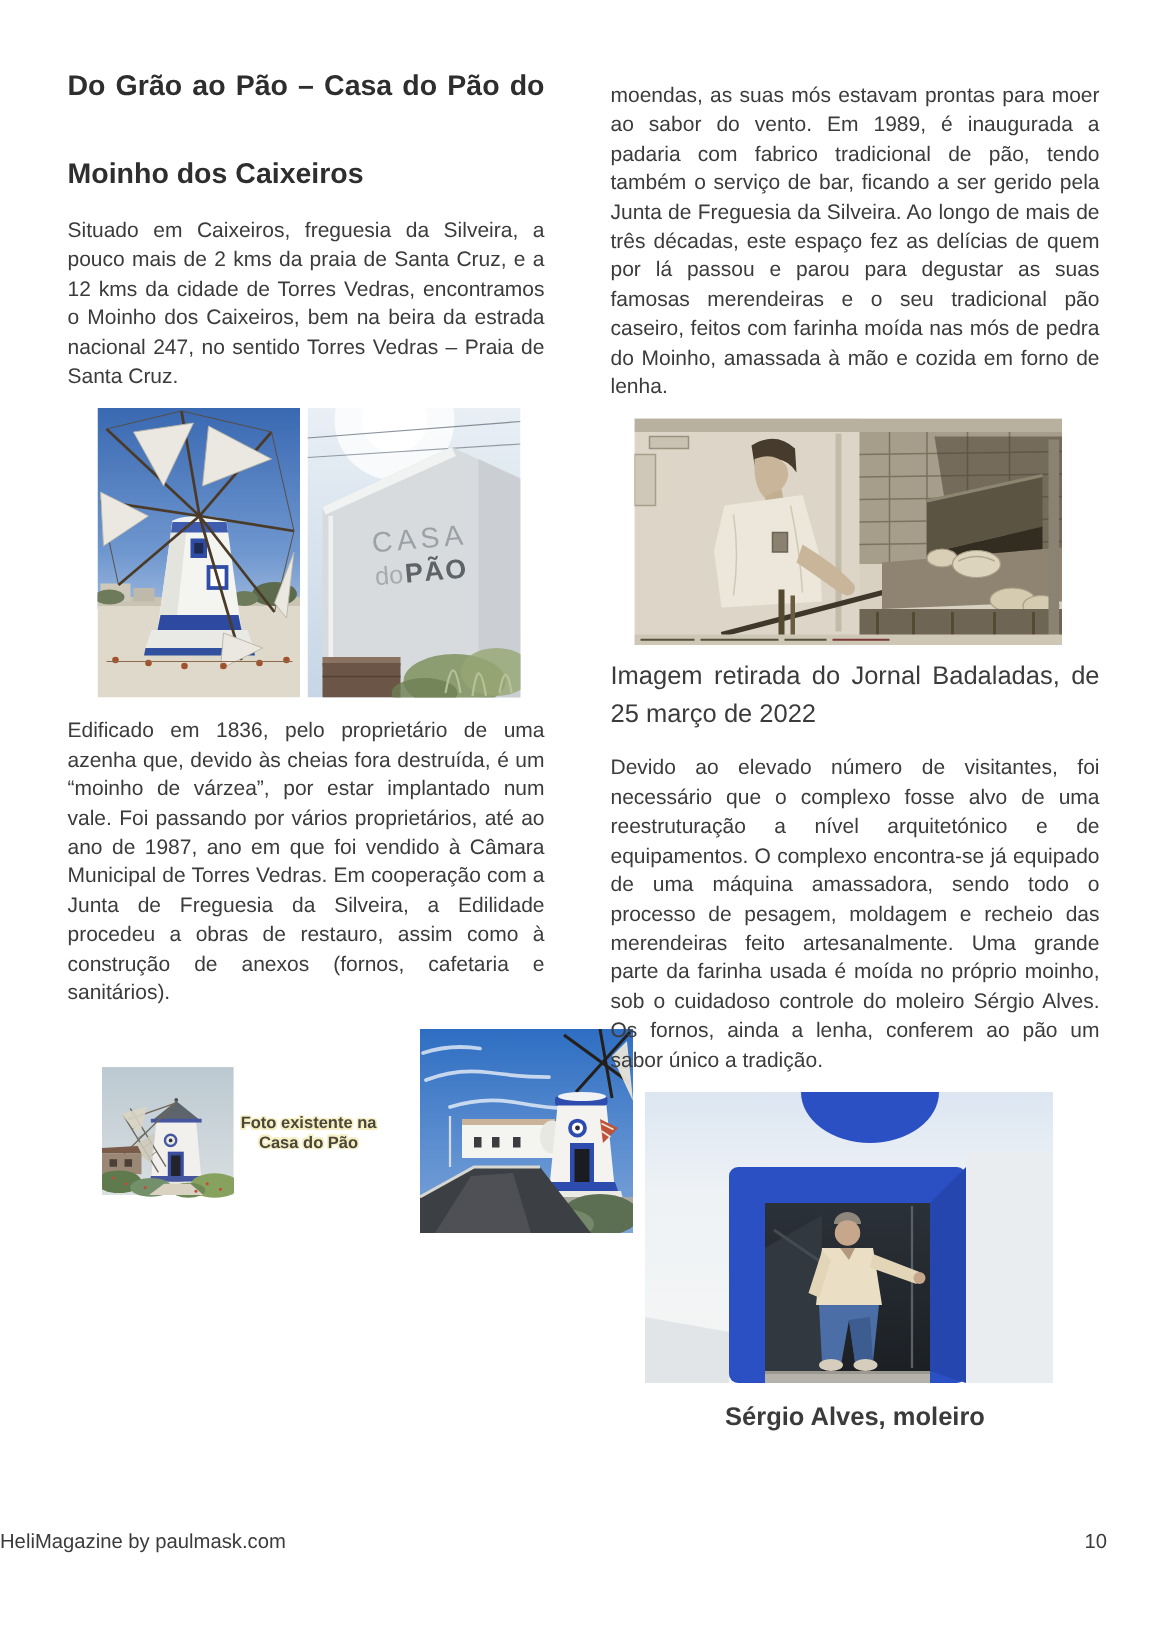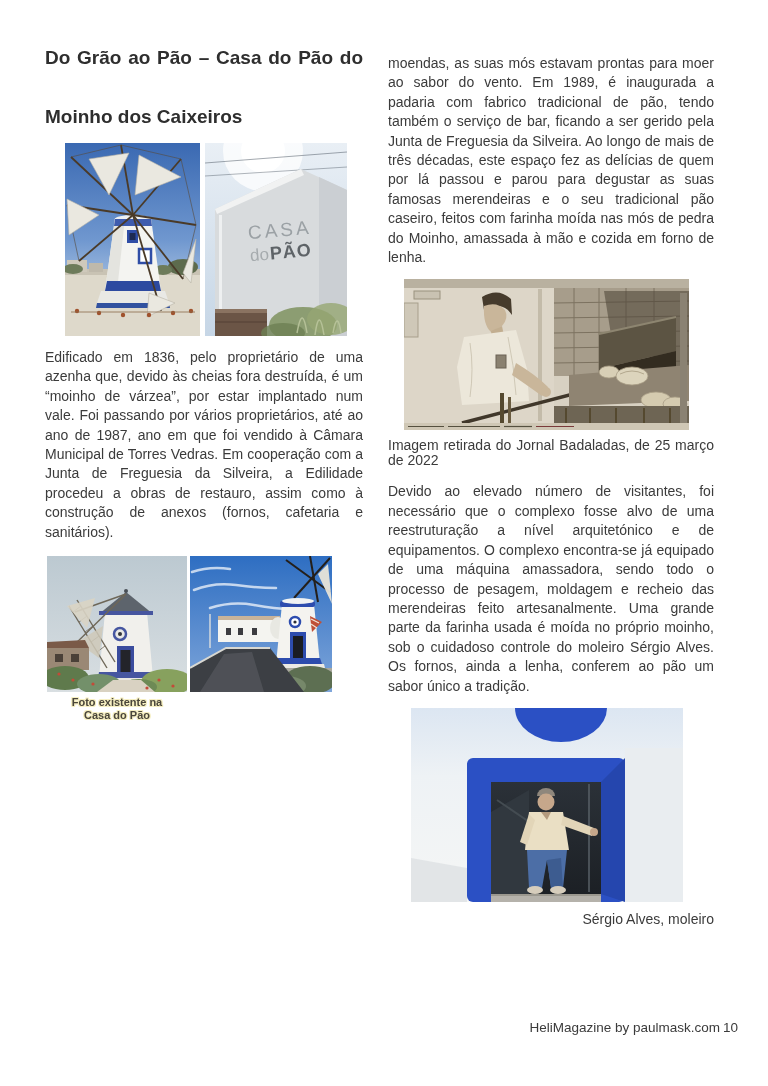--- a/index.html
+++ b/index.html
@@ -8,21 +8,21 @@
     width:768px;height:1086px;
     background:#ffffff;
     font-family:"Liberation Sans", sans-serif;
     color:#3b3b3b;
     overflow:hidden;
     margin:0 auto;
   }
   .columns{
     display:flex;
     padding:42px 0 0 45px;
-    gap:25px;
+    gap:44px;
   }
   .col-left{width:318px;flex:0 0 318px;}
   .col-right{width:326px;flex:0 0 326px;}
 
   h1.article-title{
     font-size:19px;
     line-height:31px;
     font-weight:bold;
     color:#2e2e2e;
     margin:0 0 11px 0;
@@ -39,75 +39,76 @@
   }
   p.justify-all{text-align-last:justify;}
 
   .fig{display:flex;}
   .fig1{margin:2px 0 10px 20px;gap:5px;}
   .fig2{margin:2px 0 6px 2px;gap:3px;}
   .fig3{margin:2px 0 8px 16px;}
   .fig4{margin:2px 0 10px 23px;}
   .fig svg{display:block;}
 
-  .old-photo-cell{display:flex;flex-direction:column;align-items:center;}
+  .old-photo-cell{display:flex;flex-direction:row;align-items:center;margin-left:21px;}
   .photo-caption{
     font-size:11px;
     line-height:13px;
     font-weight:bold;
     text-align:center;
     color:#4a463b;
     margin-top:4px;
     text-shadow:
       -1px -1px 0 #f6efc2, 1px -1px 0 #f6efc2,
       -1px  1px 0 #f6efc2, 1px  1px 0 #f6efc2,
        0   -1px 0 #f6efc2, 0    1px 0 #f6efc2,
       -1px  0   0 #f6efc2, 1px  0   0 #f6efc2;
   }
   .cap-w1{max-width:118px;}
   .cap-w2{max-width:112px;}
 
   p.photo-note{
-    font-size:14px;
-    line-height:15px;
+    font-size:17px;
+    line-height:25px;
     text-align:justify;
     margin:0 0 14px 0;
   }
-  p.photo-note-left{text-align:right;}
+  p.photo-note-left{text-align:center;font-weight:bold;}
 
   .footer{
     position:absolute;
     left:0;top:1020px;
     width:768px;
     font-size:13.5px;
     color:#3b3b3b;
   }
   .footer-text{
     display:block;
-    text-align:right;
-    padding-right:48px;
+    text-align:left;
+    padding-right:36px;
   }
   .page-number{
     position:absolute;
     right:30px;top:0;
   }
 </style>
 </head>
 <body>
 
 <div class="page">
   <div class="columns">
 
     <div class="col-left">
 
       <h1 class="article-title">
         <span class="t-line1">Do Grão ao Pão –  Casa do Pão do</span>
         <span class="t-line2">Moinho dos Caixeiros</span>
       </h1>
 
+      <p class="body">Situado em Caixeiros, freguesia da Silveira, a pouco mais de 2 kms da praia de Santa Cruz, e a 12 kms da cidade de Torres Vedras, encontramos o Moinho dos Caixeiros, bem na beira da estrada nacional 247, no sentido Torres Vedras – Praia de Santa Cruz.</p>
 
       <div class="fig fig1">
         <svg width="135" height="193" viewBox="0 0 135 193">
           <defs>
             <linearGradient id="sky1" x1="0" y1="0" x2="0" y2="1">
               <stop offset="0" stop-color="#3a69b2"></stop>
               <stop offset="0.72" stop-color="#6f97cf"></stop>
               <stop offset="1" stop-color="#9cb8dd"></stop>
             </linearGradient>
           </defs>

